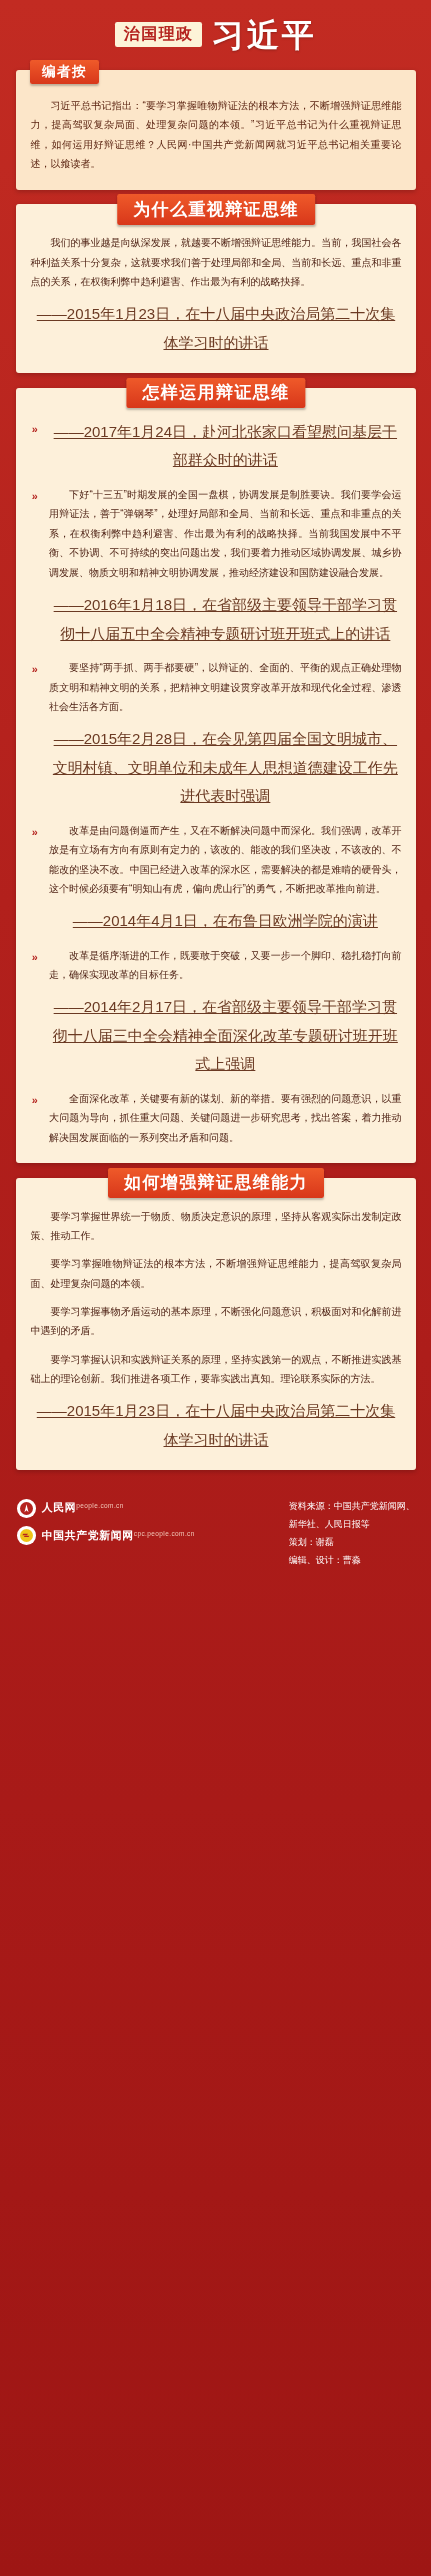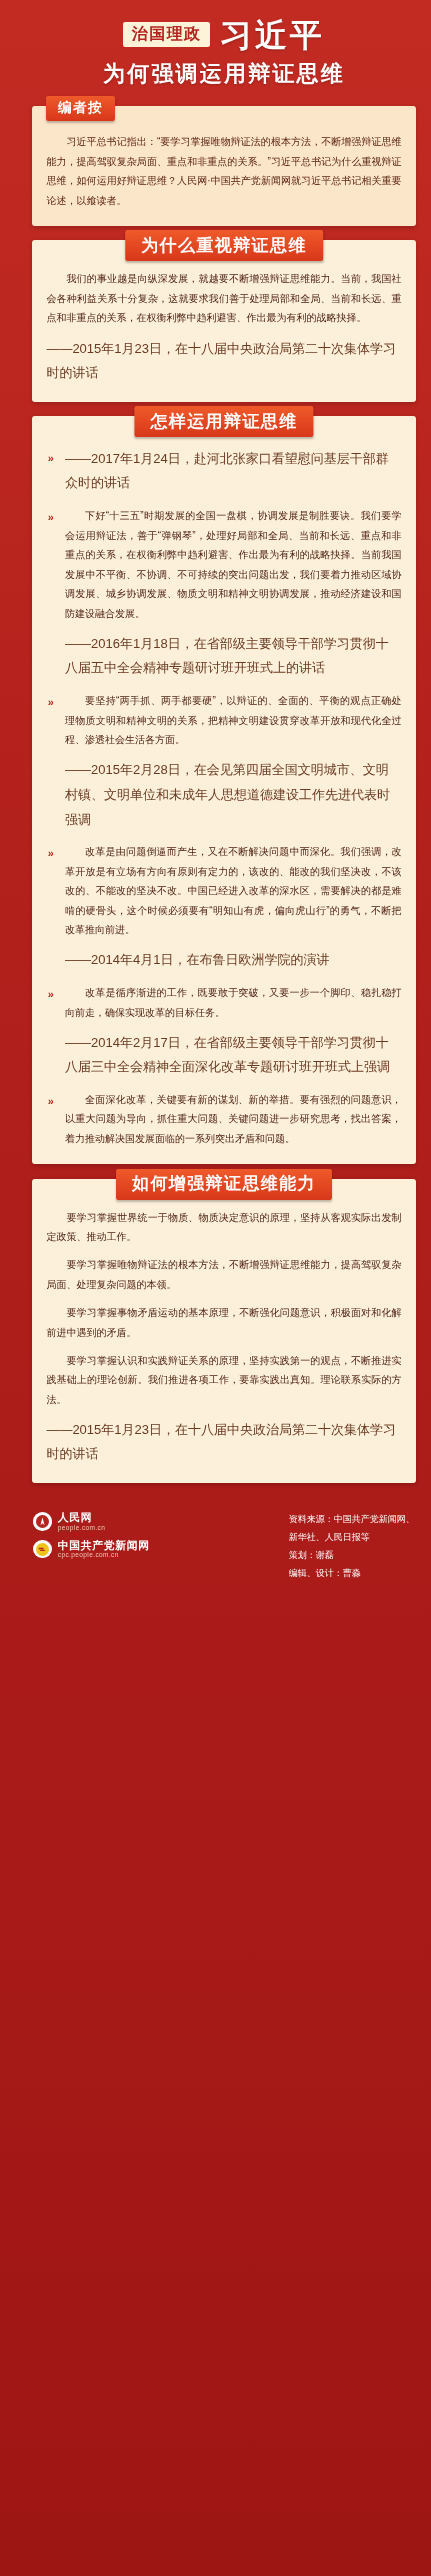--- a/index.html
+++ b/index.html
@@ -7,21 +7,21 @@
     width:432px;
     background:#b5241f;
     font-family:"Liberation Sans","DejaVu Sans",sans-serif;
     -webkit-font-smoothing:antialiased;
   }
   .page{
     width:432px;
     min-height:2576px;
     background:linear-gradient(180deg,#c22b22 0%,#b2201c 35%,#a81a18 70%,#9e1614 100%);
     box-sizing:border-box;
-    padding:0 0 0 16px;
+    padding:0 0 0 0;
     position:relative;
     overflow:hidden;
   }
 
   
   .header{
     padding:18.7px 20px 13px 20px;
     text-align:center;
   }
   .header-row{
@@ -102,24 +102,25 @@
     color:#4a1d10;
     font-size:10px;
     line-height:1.95;
     text-align:justify;
     text-indent:2em;
   }
   p.para:last-child{margin-bottom:0;}
   .src{
     margin:1.4px 0 11.5px 0;
     color:#6b3a23;
-    font-size:13px;
+    font-size:15px;
     line-height:1.9;
-    text-align:left;
+    text-align:center;
     text-indent:0;
+    text-decoration:underline;
   }
   .src:last-child{margin-bottom:0;}
 
   
   .item{
     position:relative;
     padding-left:18.7px;
     margin-bottom:10px;
   }
   .item:last-child{margin-bottom:0;}
@@ -182,46 +183,44 @@
     letter-spacing:0.7px;
     line-height:1.1;
   }
   .brand-sub{
     color:#f3c9b9;
     font-size:6.5px;
     letter-spacing:0.4px;
     line-height:1.1;
     font-weight:normal;
   }
-  .brand-col{display:flex;flex-direction:column;gap:0;justify-content:center;}
+  .brand-col{display:flex;flex-direction:row;gap:0;justify-content:center;}
   .credits{
     color:#ffffff;
     font-size:9px;
     line-height:2;
     text-align:left;
-    font-family:Liberation Mono, monospace;
   }
   .credits div{white-space:nowrap;}
 </style>
 </head>
 <body>
 
 <div class="page">
 
   <div class="header">
     <div class="header-row">
       <span class="tag">治国理政</span>
       <span class="bigname">习近平</span>
     </div>
-    <div class="subtitle">为何强调运用辩证思维</div>
   </div>
 
   <div class="card note titled first">
     <div class="plaque">编者按</div>
-    <p class="para">习近平总书记指出：“要学习掌握唯物辩证法的根本方法，不断增强辩证思维能力，提高驾驭复杂局面、重点和非重点的关系。”习近平总书记为什么重视辩证思维，如何运用好辩证思维？人民网·中国共产党新闻网就习近平总书记相关重要论述，以飨读者。</p>
+    <p class="para">习近平总书记指出：“要学习掌握唯物辩证法的根本方法，不断增强辩证思维能力，提高驾驭复杂局面、处理复杂问题的本领。”习近平总书记为什么重视辩证思维，如何运用好辩证思维？人民网·中国共产党新闻网就习近平总书记相关重要论述，以飨读者。</p>
   </div>
 
   <div class="card centertitled">
     <div class="plaque center">为什么重视辩证思维</div>
     <p class="para">我们的事业越是向纵深发展，就越要不断增强辩证思维能力。当前，我国社会各种利益关系十分复杂，这就要求我们善于处理局部和全局、当前和长远、重点和非重点的关系，在权衡利弊中趋利避害、作出最为有利的战略抉择。</p>
     <p class="src">——2015年1月23日，在十八届中央政治局第二十次集体学习时的讲话</p>
   </div>
 
   <div class="card centertitled">
     <div class="plaque center">怎样运用辩证思维</div>

